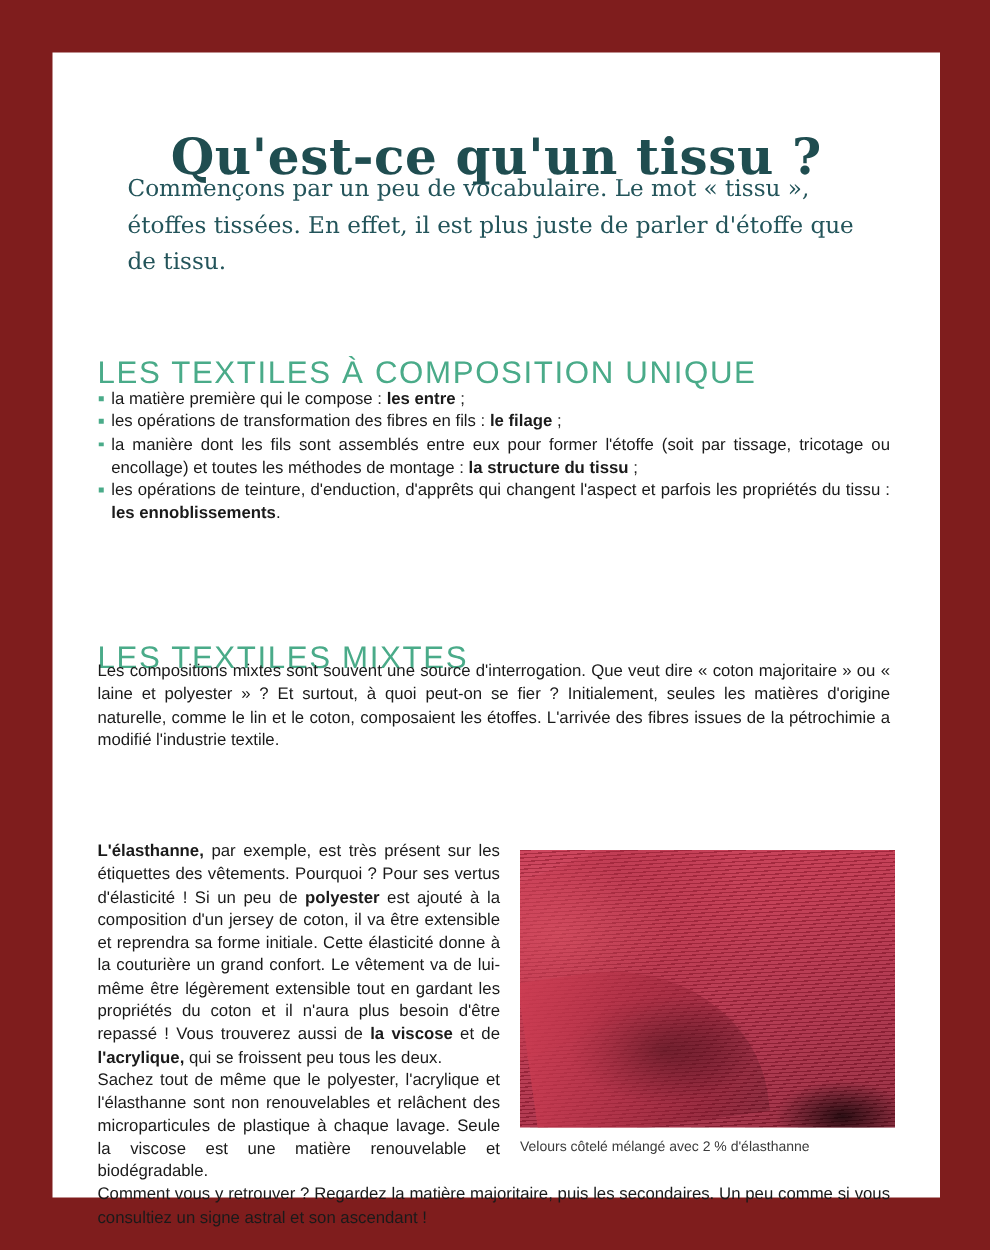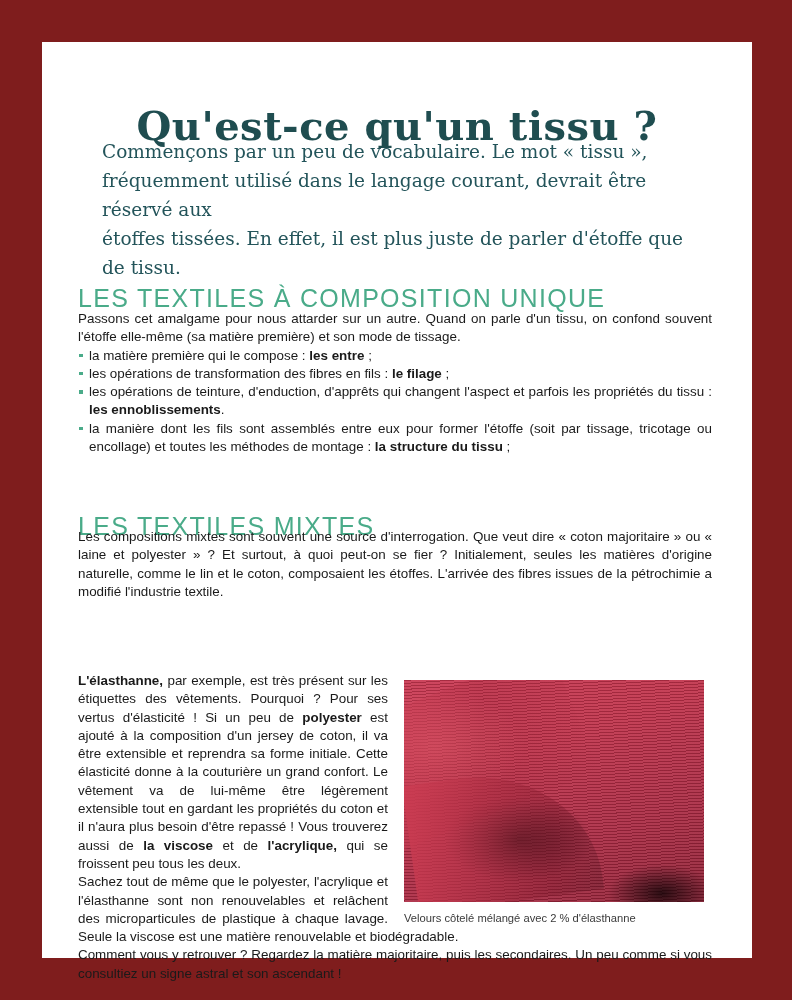--- a/index.html
+++ b/index.html
@@ -105,21 +105,21 @@
   .wrap-section {
     position: absolute;
     left: 36px;
     top: 630px;
     width: 634px;
   }
 
   .photo-figure {
     float: right;
     width: 296px;
-    margin: 8px 12px 0 16px;
+    margin: 8px 0 0 16px;
   }
   .photo {
     width: 300px;
     height: 222px;
     background:
       radial-gradient(ellipse 120px 70px at 38% 72%, rgba(0,0,0,0.55) 0%, rgba(0,0,0,0) 62%),
       radial-gradient(ellipse 90px 48px at 86% 96%, rgba(0,0,0,0.72) 0%, rgba(0,0,0,0) 60%),
       radial-gradient(ellipse 140px 90px at 10% 30%, rgba(255,120,130,0.35) 0%, rgba(255,120,130,0) 65%),
       repeating-linear-gradient(176deg,
         rgba(0,0,0,0.16) 0px,
@@ -181,32 +181,30 @@
 </head>
 <body>
 
 <div class="page-frame">
   <div class="page-sheet">
 
     <h1 class="page-title">Qu'est-ce qu'un tissu ?</h1>
 
     <div class="intro-block">
       <span class="intro-line">Commençons par un peu de vocabulaire. Le mot « tissu »,</span>
-      <span class="intro-line">fréquemment utilisé dans le langage courant, devrait être réservé aux</span>
       <span class="intro-line">étoffes tissées. En effet, il est plus juste de parler d'étoffe que de tissu.</span>
     </div>
 
     <h2 class="section-heading" id="heading-unique">LES TEXTILES À COMPOSITION UNIQUE</h2>
 
     <div class="body-col" id="block-unique">
-      <p>Passons cet amalgame pour nous attarder sur un autre. Quand on parle d'un tissu, on confond souvent l'étoffe elle-même (sa matière première) et son mode de tissage.</p>
       <p class="bullet-row"><span>la matière première qui le compose : </span><b>les entre</b><span> ;</span></p>
       <p class="bullet-row"><span>les opérations de transformation des fibres en fils : </span><b>le filage</b><span> ;</span></p>
+      <p class="bullet-row"><span>la manière dont les fils sont assemblés entre eux pour former l'étoffe (soit par tissage, tricotage ou encollage) et toutes les méthodes de montage : </span><b>la structure du tissu</b><span> ;</span></p>
       <p class="bullet-row"><span>les opérations de teinture, d'enduction, d'apprêts qui changent l'aspect et parfois les propriétés du tissu : </span><b>les ennoblissements</b><span>.</span></p>
-      <p class="bullet-row"><span>la manière dont les fils sont assemblés entre eux pour former l'étoffe (soit par tissage, tricotage ou encollage) et toutes les méthodes de montage : </span><b>la structure du tissu</b><span> ;</span></p>
     </div>
 
     <h2 class="section-heading" id="heading-mixtes">LES TEXTILES MIXTES</h2>
 
     <div class="body-col" id="block-mixtes">
       <p>Les compositions mixtes sont souvent une source d'interrogation. Que veut dire « coton majoritaire » ou « laine et polyester » ? Et surtout, à quoi peut-on se fier ? Initialement, seules les matières d'origine naturelle, comme le lin et le coton, composaient les étoffes. L'arrivée des fibres issues de la pétrochimie a modifié l'industrie textile.</p>
     </div>
 
     <div class="wrap-section">
 

